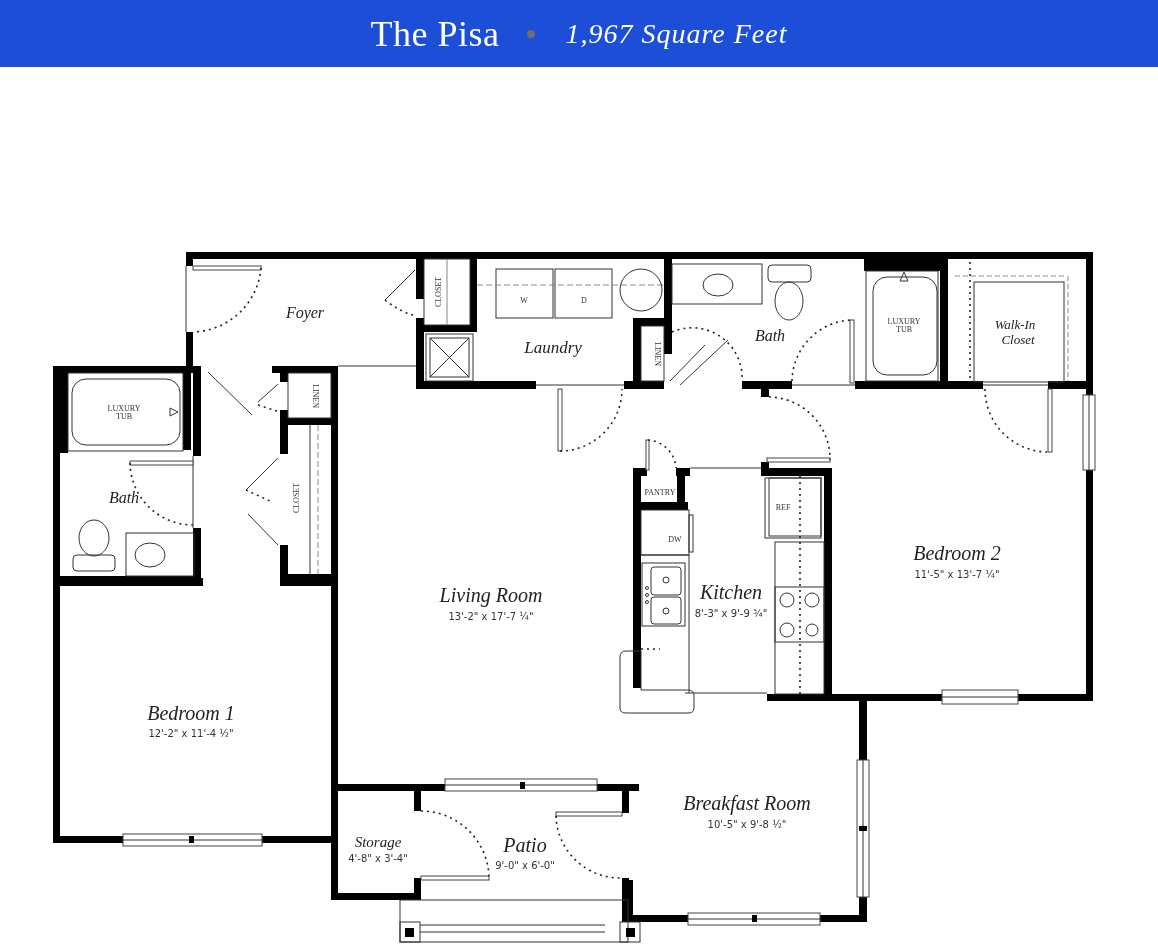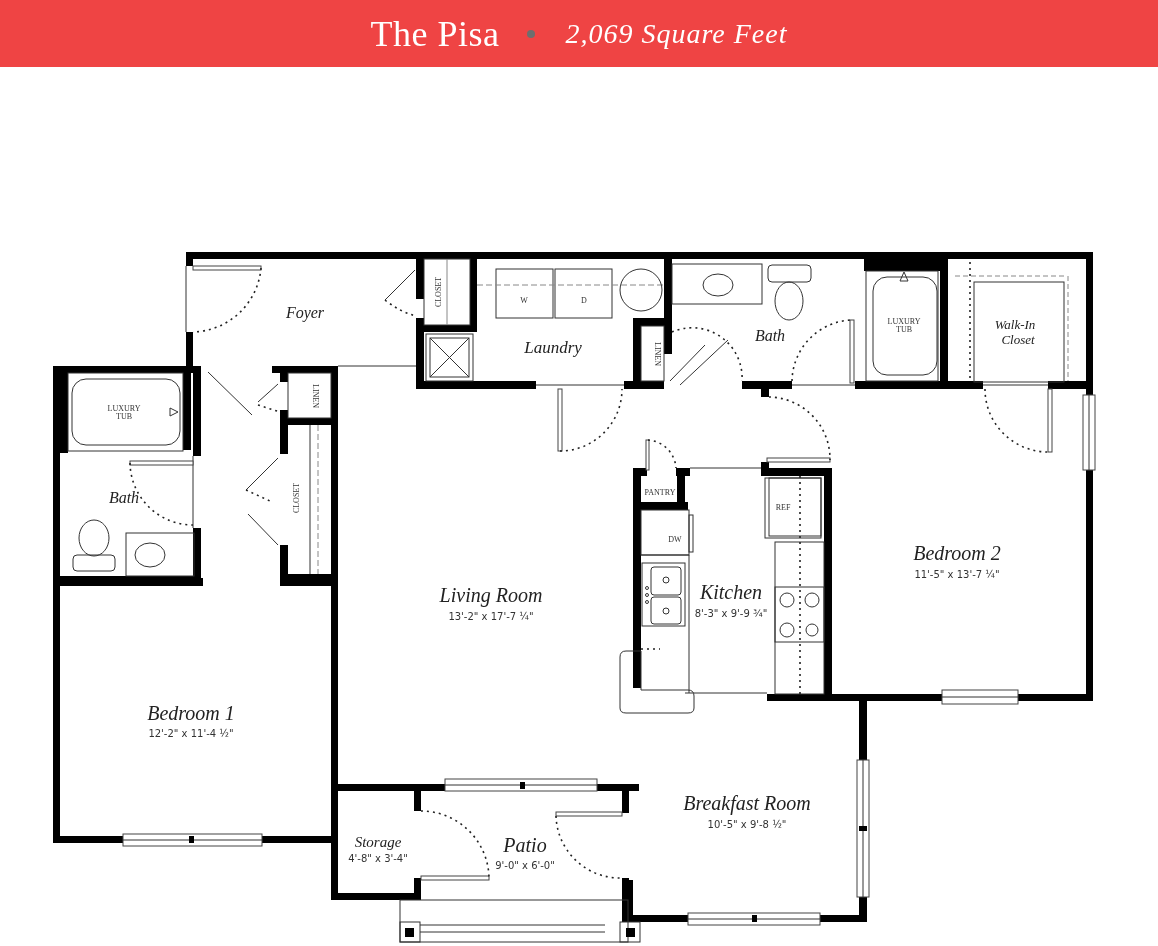--- a/index.html
+++ b/index.html
@@ -1,19 +1,19 @@
 <!DOCTYPE html>
 <html><head>
   <meta charset="utf-8">
   <style>
     html, body { margin: 0; padding: 0; background: #ffffff; }
     body { width: 1158px; height: 946px; position: relative; overflow: hidden; font-family: "DejaVu Serif", serif; }
     .header {
       position: absolute; left: 0; top: 0; width: 1158px; height: 67px;
-      background: #ef4444; color: #ffffff;
+      background: #1d4ed8; color: #ffffff;
       display: flex; align-items: center; justify-content: center;
     }
     .header .title { font-family: "Liberation Serif", "DejaVu Serif", serif; font-size: 36px; letter-spacing: 0.5px; }
     .header .dot { width: 8px; height: 8px; border-radius: 50%; background: #6e6e6e; margin: 0 30px 0 28px; }
     .header .sqft { font-family: "Liberation Serif", "DejaVu Serif", serif; font-style: italic; font-size: 28px; letter-spacing: 1px; }
     svg.plan { position: absolute; left: 0; top: 0; }
     .room-name { font-family: "Liberation Serif", "DejaVu Serif", serif; font-style: italic; fill: #222; }
     .room-dim { font-family: "DejaVu Sans", "Liberation Sans", sans-serif; fill: #333; font-size: 10px; }
     .fixture-label { font-family: "Liberation Serif", "DejaVu Serif", serif; fill: #333; font-size: 8px; }
     .wall { fill: #000; }
@@ -21,21 +21,21 @@
     .light { stroke: #888; stroke-width: 1; fill: none; }
     .swing { stroke: #222; stroke-width: 1.6; fill: none; stroke-dasharray: 2 4; }
     .win { fill: #fff; stroke: #444; stroke-width: 1; }
   </style>
 </head>
 <body>
 
 <div class="header">
   <span class="title">The Pisa</span>
   <span class="dot"></span>
-  <span class="sqft">2,069 Square Feet</span>
+  <span class="sqft">1,967 Square Feet</span>
 </div>
 
 <svg class="plan" width="1158" height="946" viewBox="0 0 1158 946" xmlns="http://www.w3.org/2000/svg">
 
   <g>
 
     <rect class="wall" x="186" y="252" width="907" height="7"></rect>
 
     <rect class="wall" x="1086" y="252" width="7" height="148"></rect>
     <rect class="wall" x="1086" y="470" width="7" height="230"></rect>

